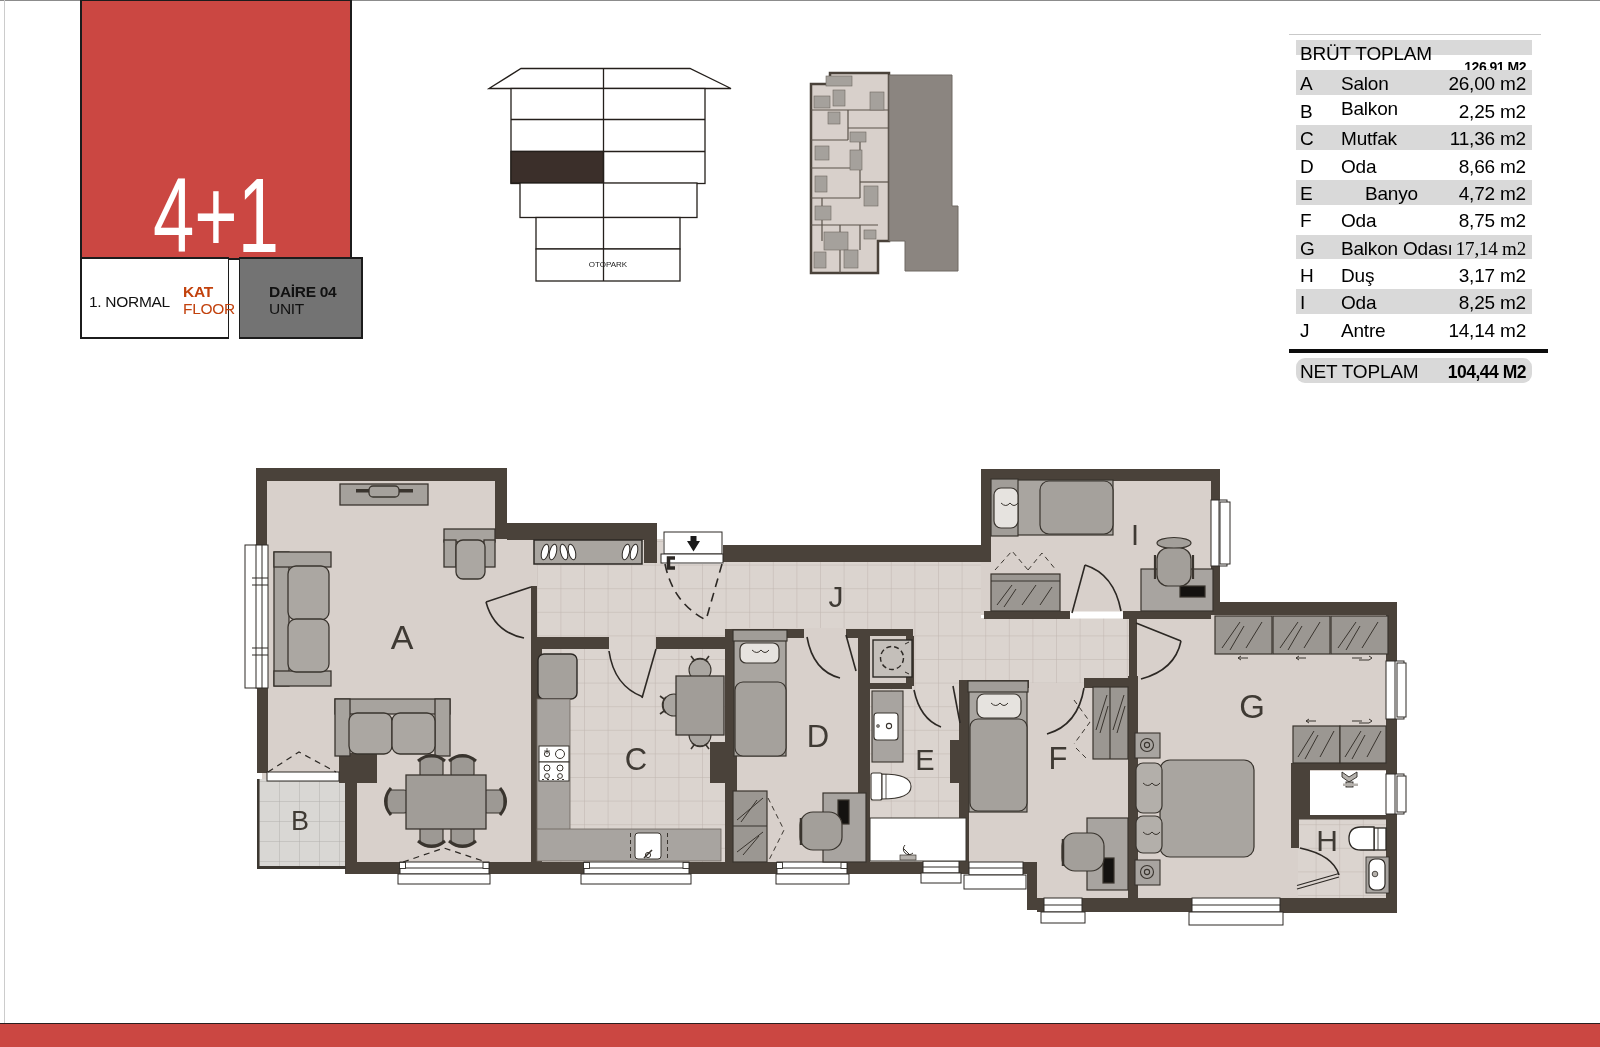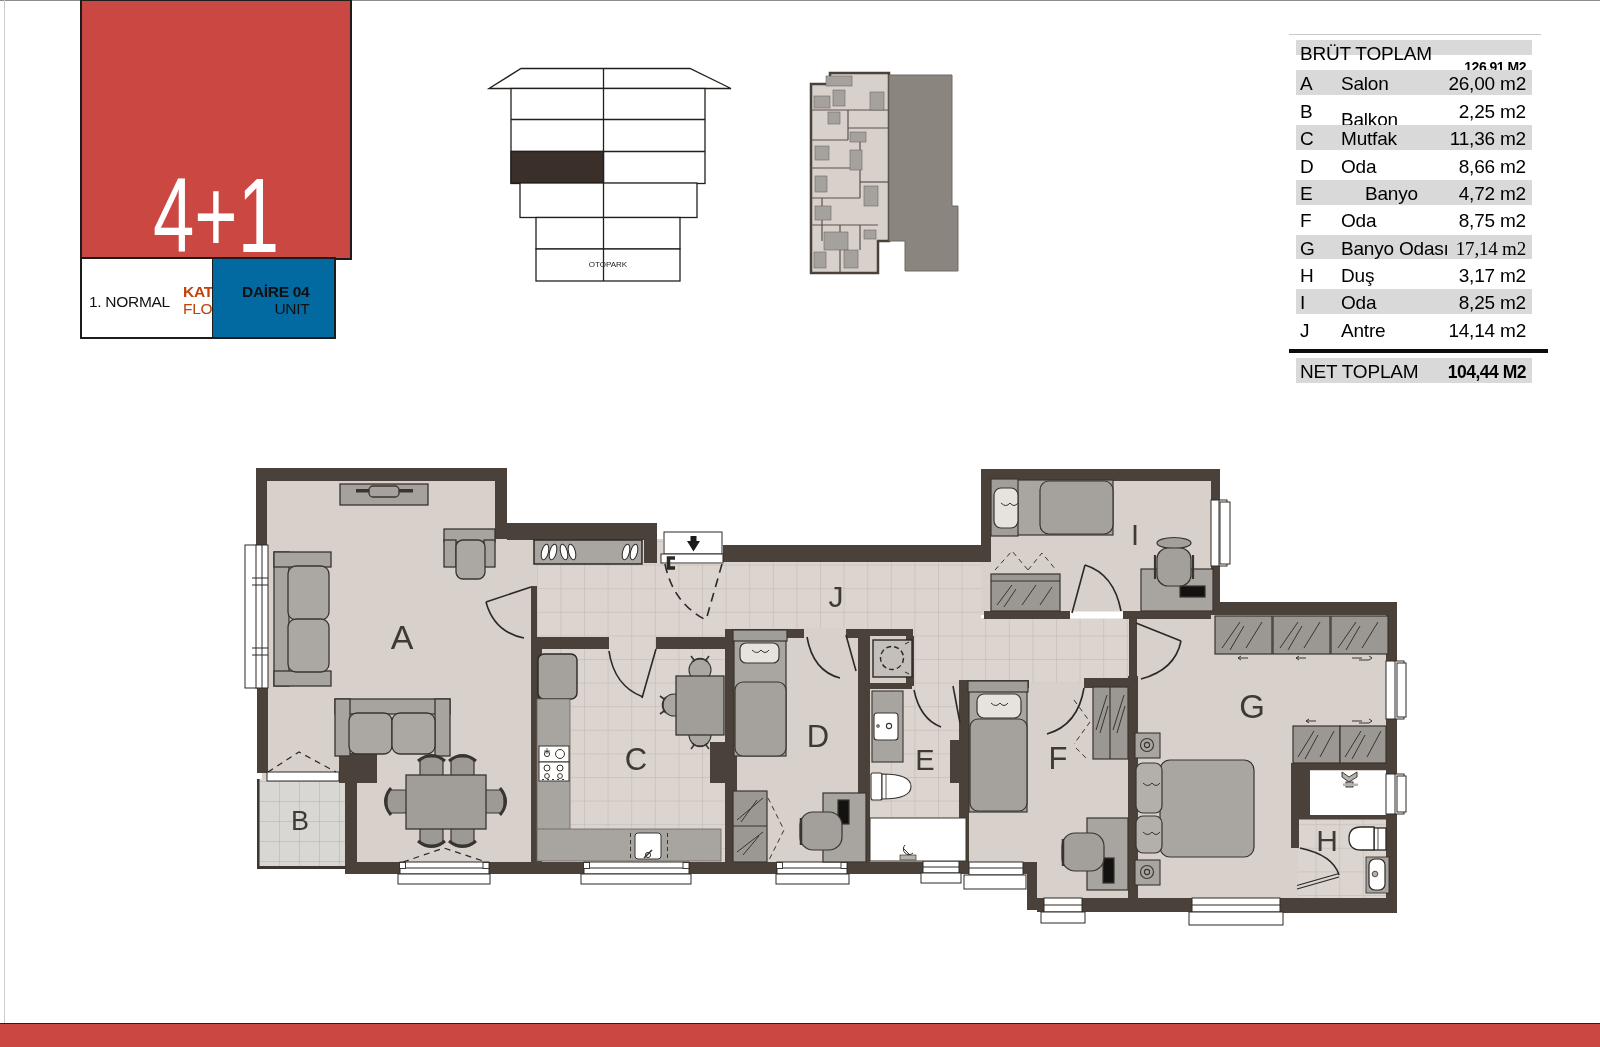--- a/index.html
+++ b/index.html
@@ -18,21 +18,21 @@
   <div class="abs" style="left:0;top:154px;width:268px;text-align:center;color:#fff;font-size:106px;transform:scaleX(0.7);transform-origin:50% 50%;">4+1</div>
 </div>
 
 <div class="abs" style="left:80px;top:257px;width:146px;height:78px;background:#fff;border:2px solid #1c1c1c;border-right-width:1px;">
 
   <div class="abs" style="left:7px;top:34px;font-size:15.5px;letter-spacing:-0.3px;color:#111;">1. NORMAL</div>
 
   <div class="abs" style="left:101px;top:24px;font-size:15.5px;letter-spacing:-0.3px;color:#c2410c;line-height:17px;"><b>KAT</b><br>FLOOR</div>
 </div>
 
-<div class="abs" style="left:212px;top:257px;width:121px;height:78px;background:#0369a1;border:2px solid #1c1c1c;border-left-width:1px;text-align:right;">
+<div class="abs" style="left:239px;top:257px;width:121px;height:78px;background:#737373;border:2px solid #1c1c1c;border-left-width:1px;">
 
   <div class="abs" style="left:29px;top:24px;font-size:15.5px;letter-spacing:-0.3px;color:#111;line-height:17px;"><b>DAİRE 04</b><br>UNIT</div>
 </div>
 
 <div class="abs" style="left:1296px;top:34px;width:236px;font-size:19px;color:#000;letter-spacing:-0.2px;">
 
   <div class="abs" style="left:-7px;top:0;width:252px;height:1px;background:#c9c9c9;"></div>
 
   <div class="abs" style="left:0;top:5.8px;width:236px;height:15px;background:#d9d9d9;">
     <span class="abs" style="left:4px;top:3px;">BRÜT TOPLAM</span>
@@ -40,21 +40,21 @@
   </div>
 
   <div class="abs" style="left:0;top:36.4px;width:236px;height:24.8px;background:#d9d9d9;">
     <span class="abs" style="left:4px;top:3px;">A</span>
       <span class="abs" style="left:45px;top:3px;">Salon</span>
       <span class="abs" style="right:6px;top:3px;">26,00 m2</span>
   </div>
 
   <div class="abs" style="left:0;top:63.8px;width:236px;height:24.8px;">
     <span class="abs" style="left:4px;top:3px;">B</span>
-      <span class="abs" style="left:45px;top:11px;">Balkon</span>
+      <span class="abs" style="left:45px;top:0;">Balkon</span>
       <span class="abs" style="right:6px;top:3px;">2,25 m2</span>
   </div>
 
   <div class="abs" style="left:0;top:91.1px;width:236px;height:24.8px;background:#d9d9d9;">
     <span class="abs" style="left:4px;top:3px;">C</span>
       <span class="abs" style="left:45px;top:3px;">Mutfak</span>
       <span class="abs" style="right:6px;top:3px;">11,36 m2</span>
   </div>
 
   <div class="abs" style="left:0;top:118.5px;width:236px;height:24.8px;">
@@ -70,21 +70,21 @@
   </div>
 
   <div class="abs" style="left:0;top:173.2px;width:236px;height:24.8px;">
     <span class="abs" style="left:4px;top:3px;">F</span>
       <span class="abs" style="left:45px;top:3px;">Oda</span>
       <span class="abs" style="right:6px;top:3px;">8,75 m2</span>
   </div>
 
   <div class="abs" style="left:0;top:200.6px;width:236px;height:24.8px;background:#d9d9d9;">
     <span class="abs" style="left:4px;top:3px;">G</span>
-      <span class="abs" style="left:45px;top:3px;">Banyo Odası</span>
+      <span class="abs" style="left:45px;top:3px;">Balkon Odası</span>
       <span class="abs" style="right:6px;top:3px;font-family:Liberation Serif, serif;">17,14 m2</span>
   </div>
 
   <div class="abs" style="left:0;top:227.9px;width:236px;height:24.8px;">
     <span class="abs" style="left:4px;top:3px;">H</span>
       <span class="abs" style="left:45px;top:3px;">Duş</span>
       <span class="abs" style="right:6px;top:3px;">3,17 m2</span>
   </div>
 
   <div class="abs" style="left:0;top:255.3px;width:236px;height:24.8px;background:#d9d9d9;">
@@ -94,21 +94,21 @@
   </div>
 
   <div class="abs" style="left:0;top:282.7px;width:236px;height:24.8px;">
     <span class="abs" style="left:4px;top:3px;">J</span>
       <span class="abs" style="left:45px;top:3px;">Antre</span>
       <span class="abs" style="right:6px;top:3px;">14,14 m2</span>
   </div>
 
   <div class="abs" style="left:-7px;top:315.4px;width:259px;height:3.5px;background:#0c0c0c;"></div>
 
-  <div class="abs" style="left:0;top:323.8px;width:236px;height:25.4px;background:#d9d9d9;">
+  <div class="abs" style="left:0;top:323.8px;width:236px;height:25.4px;background:#d9d9d9;border-radius:9px;">
     <span class="abs" style="left:4px;top:3px;">NET TOPLAM</span>
     <b class="abs" style="right:6px;top:4.5px;font-size:17.5px;letter-spacing:-0.5px;">104,44 M2</b>
   </div>
 </div>
 
 <div class="abs" style="left:0;top:1023px;width:1600px;height:24px;background:#cb4742;border-top:1px solid #2a1f1f;"></div>
 
 <svg class="abs" style="left:0;top:0;" width="1600" height="1047" viewBox="0 0 1600 1047">
   <defs>
     <pattern id="t24" width="23.6" height="23.6" patternUnits="userSpaceOnUse" x="17.6" y="21.8">

